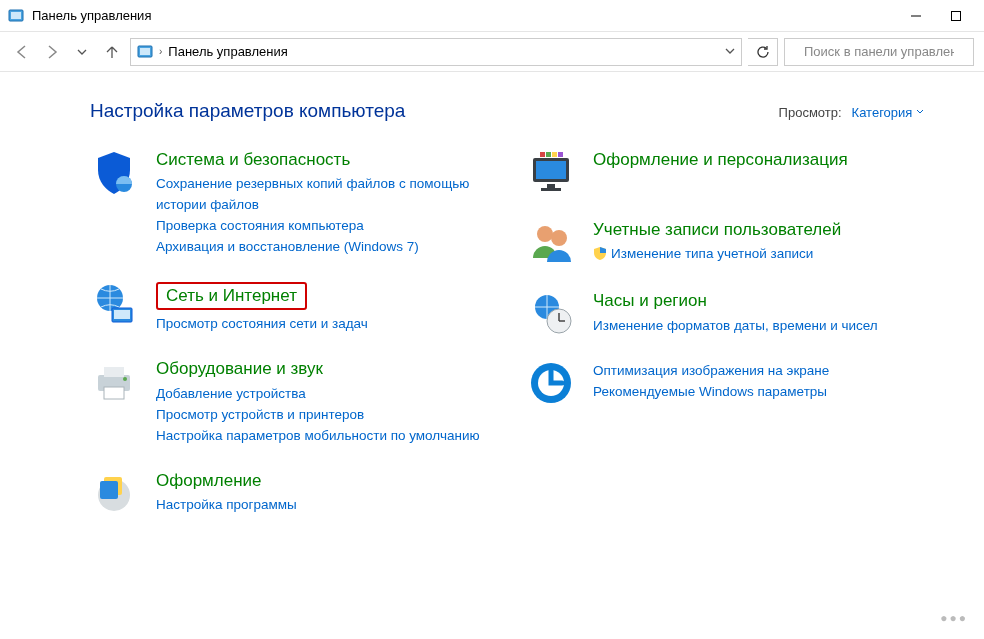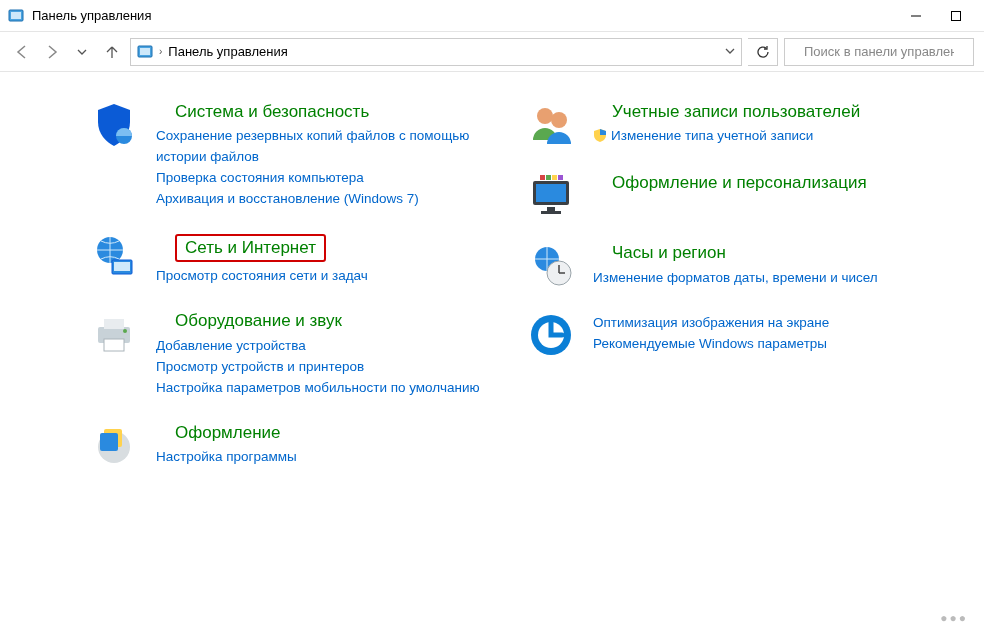--- a/index.html
+++ b/index.html
@@ -110,21 +110,20 @@
     flex-shrink: 0;
     display:flex; align-items:center; justify-content:center;
   }
   .cat-body { padding-top: 2px; }
   .cat-title {
     color: #008000;
     font-size: 17px;
     font-weight: 400;
     margin-bottom: 4px;
     line-height: 1.2;
-    margin-left: 19px;
   }
   .cat-title.highlighted {
     border: 2px solid #d00000;
     border-radius: 3px;
     padding: 2px 8px;
     display: inline-block;
   }
   .sublink {
     color: #0066cc;
     font-size: 13.5px;
@@ -207,20 +206,29 @@
   <span class="refresh-btn">
     <svg width="14" height="14">
         <path d="M12 7a5 5 0 1 1-1.8-3.8" fill="none" stroke="#333" stroke-width="1.3"></path>
         <path d="M11 1 L11 4 L8 4" fill="none" stroke="#333" stroke-width="1.3"></path>
       </svg>
   </span>
   <input class="searchbox" type="text" placeholder="Поиск в панели управления" style="">
 </div>
 
 <div class="content">
+  <div class="heading-row">
+    <div class="heading">Настройка параметров компьютера</div>
+    <div class="viewby">
+      <span class="vb-label">Просмотр:</span>
+      <span class="vb-link"><span>Категория</span> <svg width="8" height="8" style="vertical-align:1px">
+            <path d="M1 2 L4 5 L7 2" fill="none" stroke="#0066cc" stroke-width="1"></path>
+          </svg></span>
+    </div>
+  </div>
 
   <div class="columns">
 
     <div class="col">
 
       <div class="category">
         <div class="cat-icon">
           <svg width="48" height="48">
               <path d="M24 4 L40 10 V22 C40 34 32 42 24 46 C16 42 8 34 8 22 V10 Z" fill="#0b5bd6"></path>
               <circle cx="34" cy="36" r="8" fill="#2a8adf"></circle>
@@ -278,38 +286,20 @@
         </div>
         <div class="cat-body">
           <div class="cat-title">Оформление</div>
           <a class="sublink">Настройка программы</a>
         </div>
       </div>
 
     </div>
 
     <div class="col">
-
-      <div class="category">
-        <div class="cat-icon">
-          <svg width="48" height="48">
-              <circle cx="18" cy="16" r="8" fill="#e8a070"></circle>
-              <path d="M6 40 a12 12 0 0 1 24 0 Z" fill="#5aa84f"></path>
-              <circle cx="32" cy="20" r="8" fill="#e8a070"></circle>
-              <path d="M20 44 a12 12 0 0 1 24 0 Z" fill="#2a8adf"></path>
-            </svg>
-        </div>
-        <div class="cat-body">
-          <div class="cat-title">Учетные записи пользователей</div>
-          <a class="sublink"><span class="shield"><svg width="14" height="14">
-                  <path d="M7 1 L13 3 V7 C13 11 10 13 7 14 C4 13 1 11 1 7 V3 Z" fill="#ffd24d"></path>
-                  <path d="M7 1 L13 3 V7 H7 Z" fill="#2a8adf"></path>
-                </svg></span><span>Изменение типа учетной записи</span></a>
-        </div>
-      </div>
 
       <div class="category">
         <div class="cat-icon">
           <svg width="48" height="48">
               <rect x="6" y="10" width="36" height="24" rx="2" fill="#3a3f44"></rect>
               <rect x="9" y="13" width="30" height="18" fill="#2a8adf"></rect>
               <rect x="20" y="36" width="8" height="4" fill="#3a3f44"></rect>
               <rect x="14" y="40" width="20" height="3" fill="#3a3f44"></rect>
               <rect x="13" y="4" width="5" height="5" fill="#d64545"></rect>
               <rect x="19" y="4" width="5" height="5" fill="#5aa84f"></rect>
@@ -318,20 +308,38 @@
             </svg>
         </div>
         <div class="cat-body">
           <div class="cat-title">Оформление и персонализация</div>
         </div>
       </div>
 
       <div class="category">
         <div class="cat-icon">
           <svg width="48" height="48">
+              <circle cx="18" cy="16" r="8" fill="#e8a070"></circle>
+              <path d="M6 40 a12 12 0 0 1 24 0 Z" fill="#5aa84f"></path>
+              <circle cx="32" cy="20" r="8" fill="#e8a070"></circle>
+              <path d="M20 44 a12 12 0 0 1 24 0 Z" fill="#2a8adf"></path>
+            </svg>
+        </div>
+        <div class="cat-body">
+          <div class="cat-title">Учетные записи пользователей</div>
+          <a class="sublink"><span class="shield"><svg width="14" height="14">
+                  <path d="M7 1 L13 3 V7 C13 11 10 13 7 14 C4 13 1 11 1 7 V3 Z" fill="#ffd24d"></path>
+                  <path d="M7 1 L13 3 V7 H7 Z" fill="#2a8adf"></path>
+                </svg></span><span>Изменение типа учетной записи</span></a>
+        </div>
+      </div>
+
+      <div class="category">
+        <div class="cat-icon">
+          <svg width="48" height="48">
               <circle cx="20" cy="18" r="12" fill="#2a8adf"></circle>
               <path d="M8 18 h24 M20 6 v24" stroke="#cfe9fb" stroke-width="1"></path>
               <circle cx="32" cy="32" r="12" fill="#eef0f2" stroke="#9aa4aa"></circle>
               <line x1="32" y1="32" x2="32" y2="24" stroke="#444" stroke-width="1.5"></line>
               <line x1="32" y1="32" x2="38" y2="32" stroke="#444" stroke-width="1.5"></line>
             </svg>
         </div>
         <div class="cat-body">
           <div class="cat-title">Часы и регион</div>
           <a class="sublink">Изменение форматов даты, времени и чисел</a>

